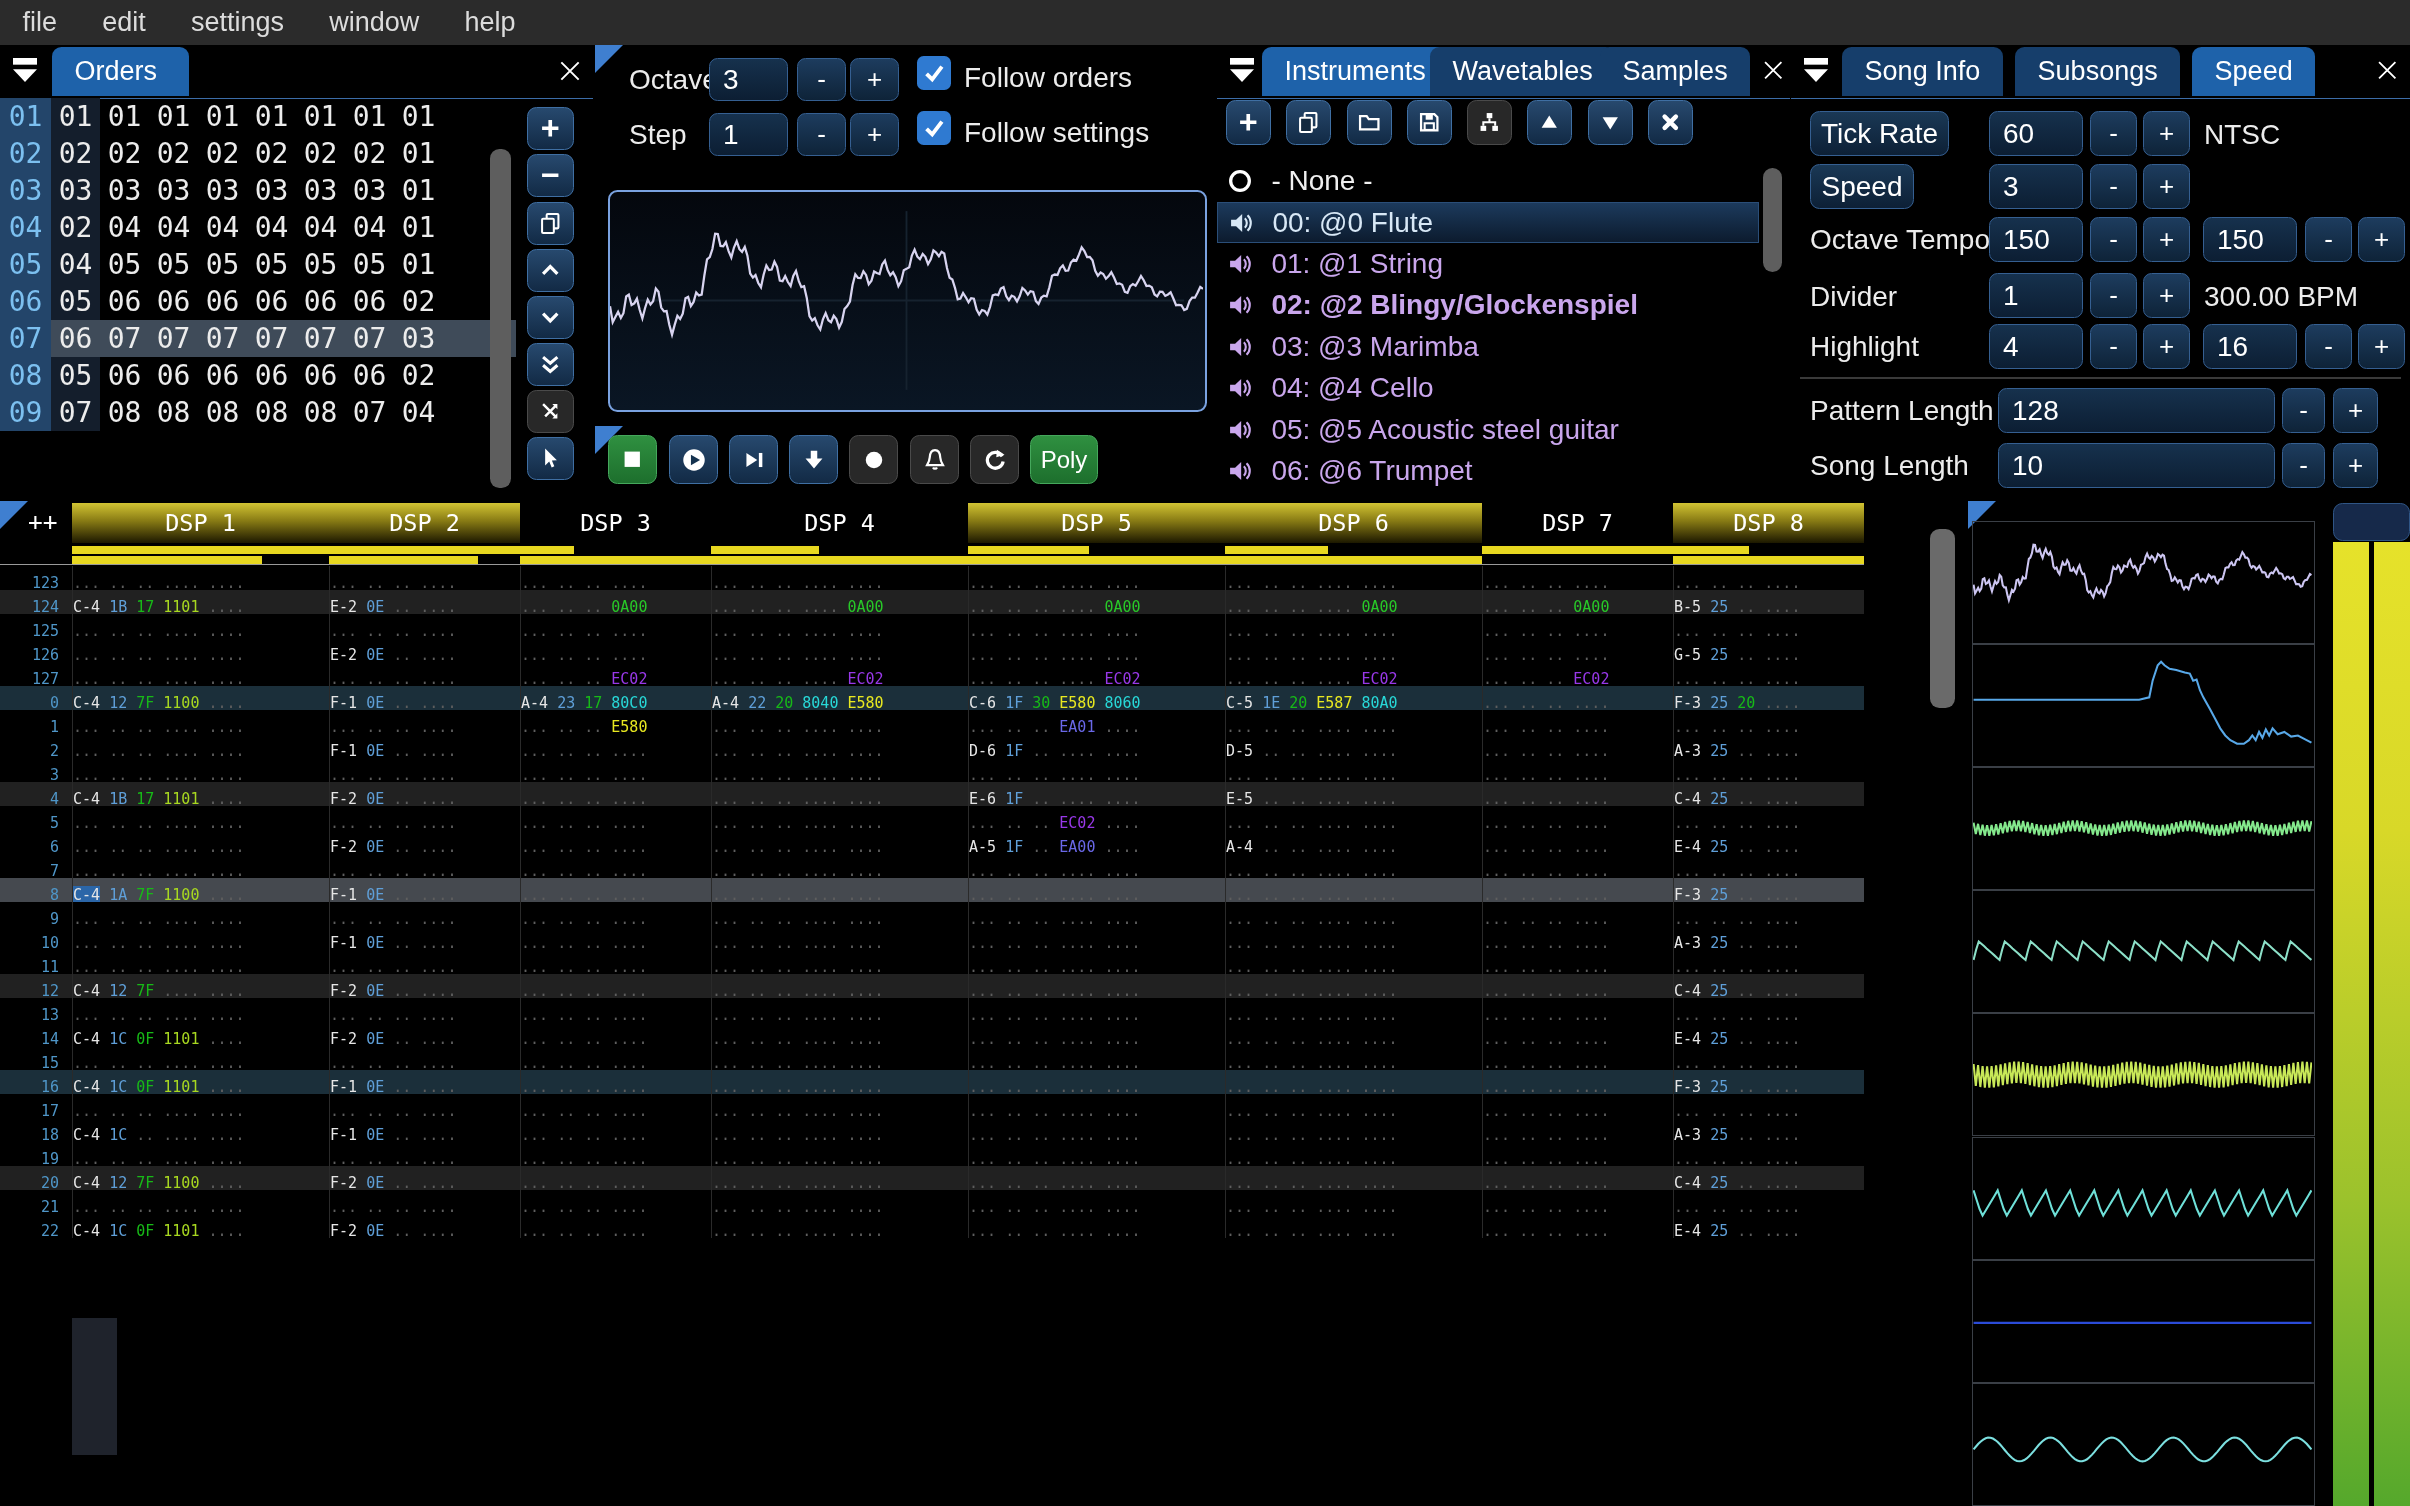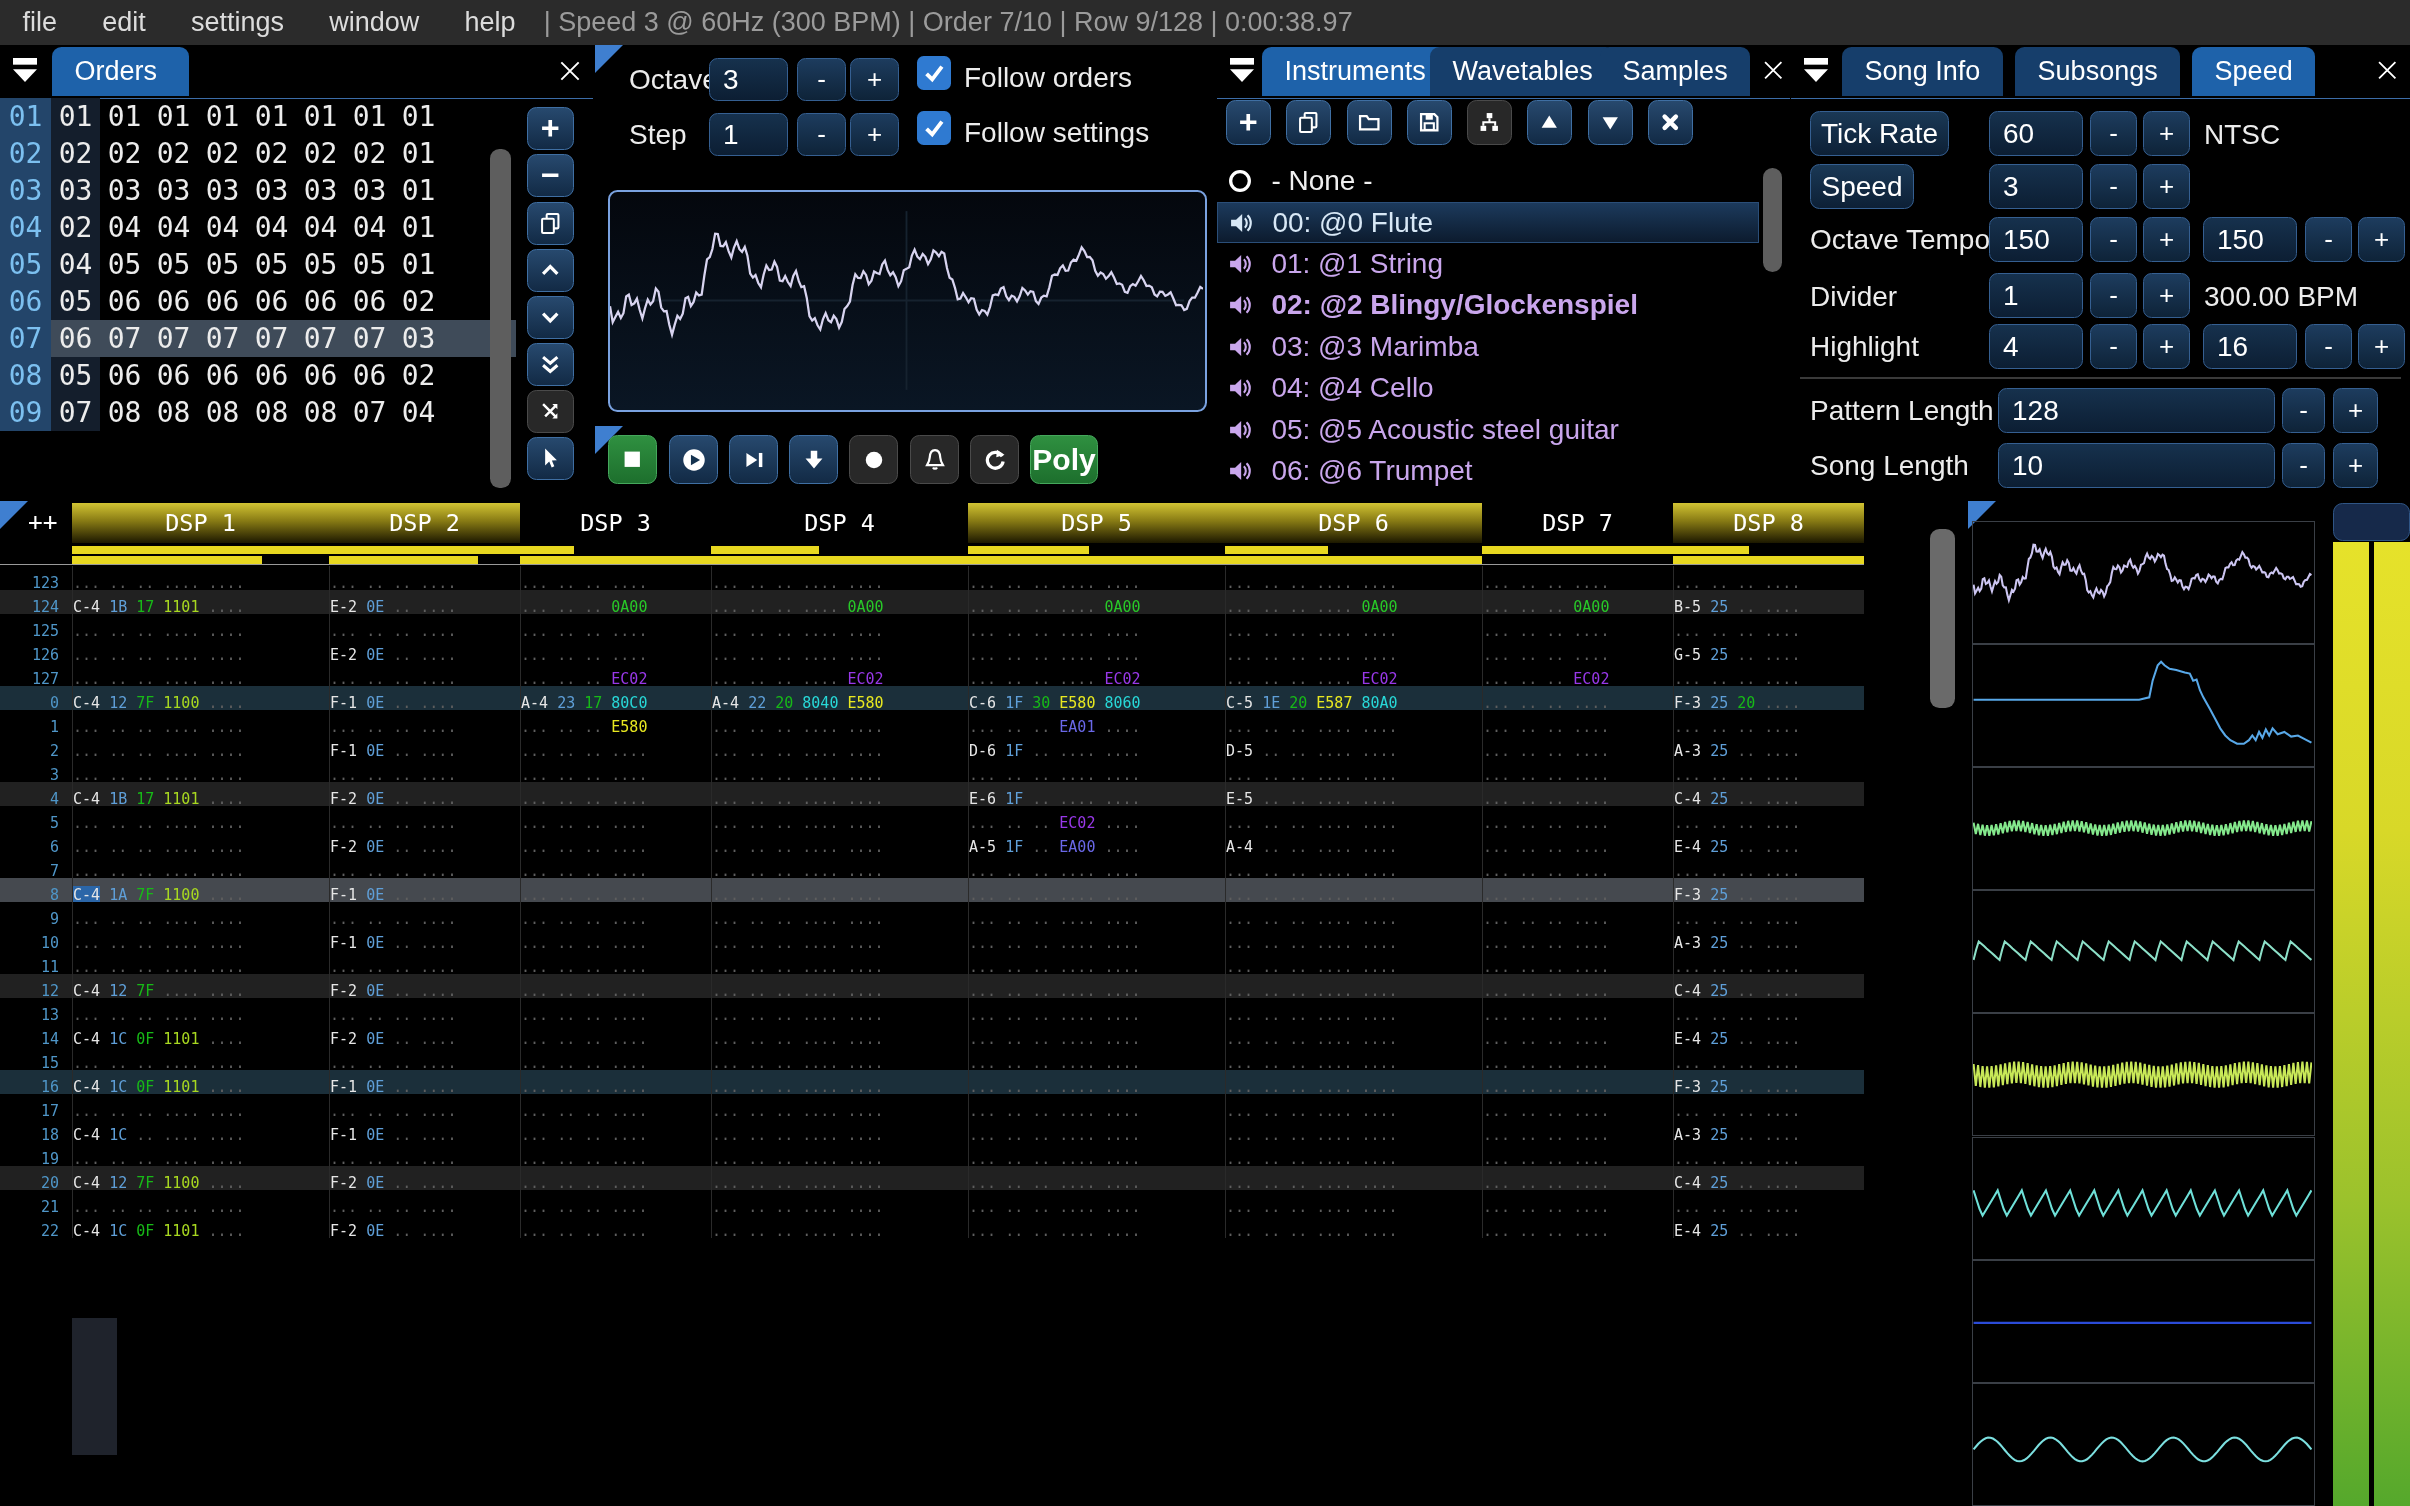--- a/index.html
+++ b/index.html
@@ -184,21 +184,20 @@
       </symbol>
   </defs>
 </svg>
 
 <div id="menubar">
   <span class="menu-item">file</span>
   <span class="menu-item">edit</span>
   <span class="menu-item">settings</span>
   <span class="menu-item">window</span>
   <span class="menu-item">help</span>
-  <span id="menu-status">| Speed 3 @ 60Hz (300 BPM) | Order 7/10 | Row 9/128 | 0:00:38.97</span>
 </div>
 
 <div class="titlebar" style="left:0;top:45px;width:593px;height:53px;">
   <span class="collapse-btn" style="left:9.4px;top:9.4px;">
       <svg class="ic" width="32" height="32" viewBox="0 0 34 34">
         <use href="#i-collapse"></use>
       </svg>
     </span>
   <span class="tab active" style="left:52px;width:92px;">Orders</span>
   <span class="close-btn" style="left:557px;top:13px;">
@@ -371,21 +370,21 @@
     <svg class="ic" width="28" height="28" viewBox="0 0 30 30">
       <use href="#i-bell"></use>
     </svg>
   </div>
 <div class="btn dark" style="left:970px;top:435px;width:47px;height:47px;">
     <svg class="ic" width="26" height="26" viewBox="0 0 28 28">
       <use href="#i-repeat"></use>
     </svg>
   </div>
 <div class="btn green" style="left:1030px;top:435px;width:66px;height:47px;">
-    <span class="txt" style="font-size:30px;font-weight:bold;">Poly</span>
+    <span class="txt" style="font-size:24px;">Poly</span>
   </div>
 
 <div class="titlebar" style="left:1217px;top:45px;width:573px;height:53px;">
   <span class="collapse-btn" style="left:9.4px;top:9.4px;position:absolute;">
       <svg class="ic" width="32" height="32" viewBox="0 0 34 34">
         <use href="#i-collapse"></use>
       </svg>
     </span>
   <span class="tab active" style="left:45px;">Instruments</span>
   <span class="tab" style="left:213px;">Wavetables</span>

